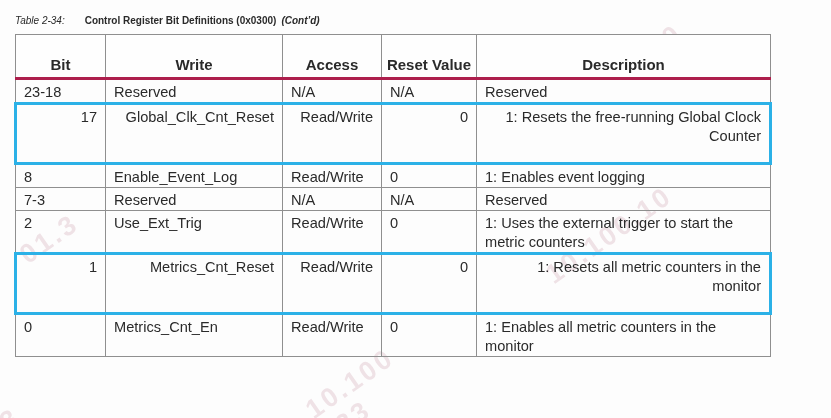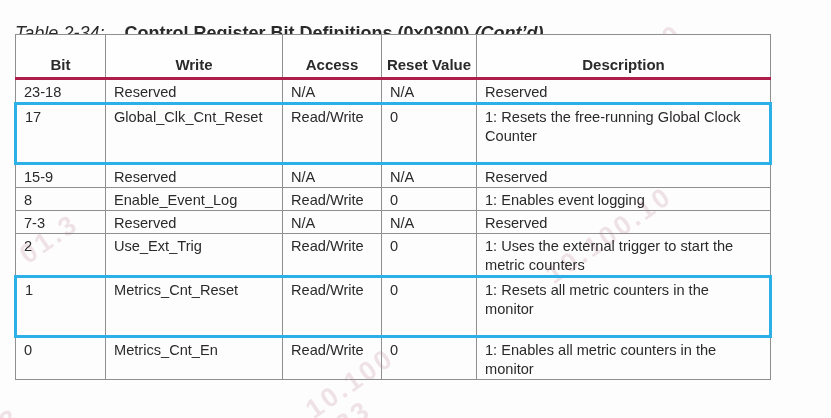--- a/index.html
+++ b/index.html
@@ -15,22 +15,22 @@
   }
   .page {
     position: relative;
     width: 831px;
     height: 418px;
   }
   
   .title-line {
     position: absolute;
     left: 15px;
-    top: 23px;
-    font-size: 18px;
+    top: 15px;
+    font-size: 10px;
     white-space: nowrap;
   }
   .title-label {
     font-style: italic;
     margin-right: 20px;
   }
   .title-main {
     font-weight: bold;
   }
   .title-suffix {
@@ -69,20 +69,21 @@
     font-size: 15px;
     padding: 20px 4px 3px 4px;
     border-bottom: 3px solid #ad1e4c;
     background: #fefefe;
   }
   table.reg tbody tr.single td { height: 19px; }
   table.reg tbody tr.highlight td {
     border-top: 3px solid #2bb1e7;
     border-bottom: 3px solid #2bb1e7;
     padding-bottom: 16px;
+    text-align: right;
   }
   table.reg tbody tr.highlight td:first-child { border-left: 3px solid #2bb1e7; }
   table.reg tbody tr.highlight td:last-child  { border-right: 3px solid #2bb1e7; }
   
   .bg-wm {
     position: absolute;
     font-size: 27px;
     font-weight: bold;
     letter-spacing: 3px;
     color: rgba(186, 120, 138, 0.20);
@@ -144,27 +145,20 @@
         </tr>
         <tr class="highlight">
           <td>17</td>
           <td>Global_Clk_Cnt_Reset</td>
           <td>Read/Write</td>
           <td>0</td>
           <td>1: Resets the free-running Global Clock
 Counter</td>
         </tr>
         <tr class="single">
-          <td>15-9</td>
-          <td>Reserved</td>
-          <td>N/A</td>
-          <td>N/A</td>
-          <td>Reserved</td>
-        </tr>
-        <tr class="single">
           <td>8</td>
           <td>Enable_Event_Log</td>
           <td>Read/Write</td>
           <td>0</td>
           <td>1: Enables event logging</td>
         </tr>
         <tr class="single">
           <td>7-3</td>
           <td>Reserved</td>
           <td>N/A</td>

